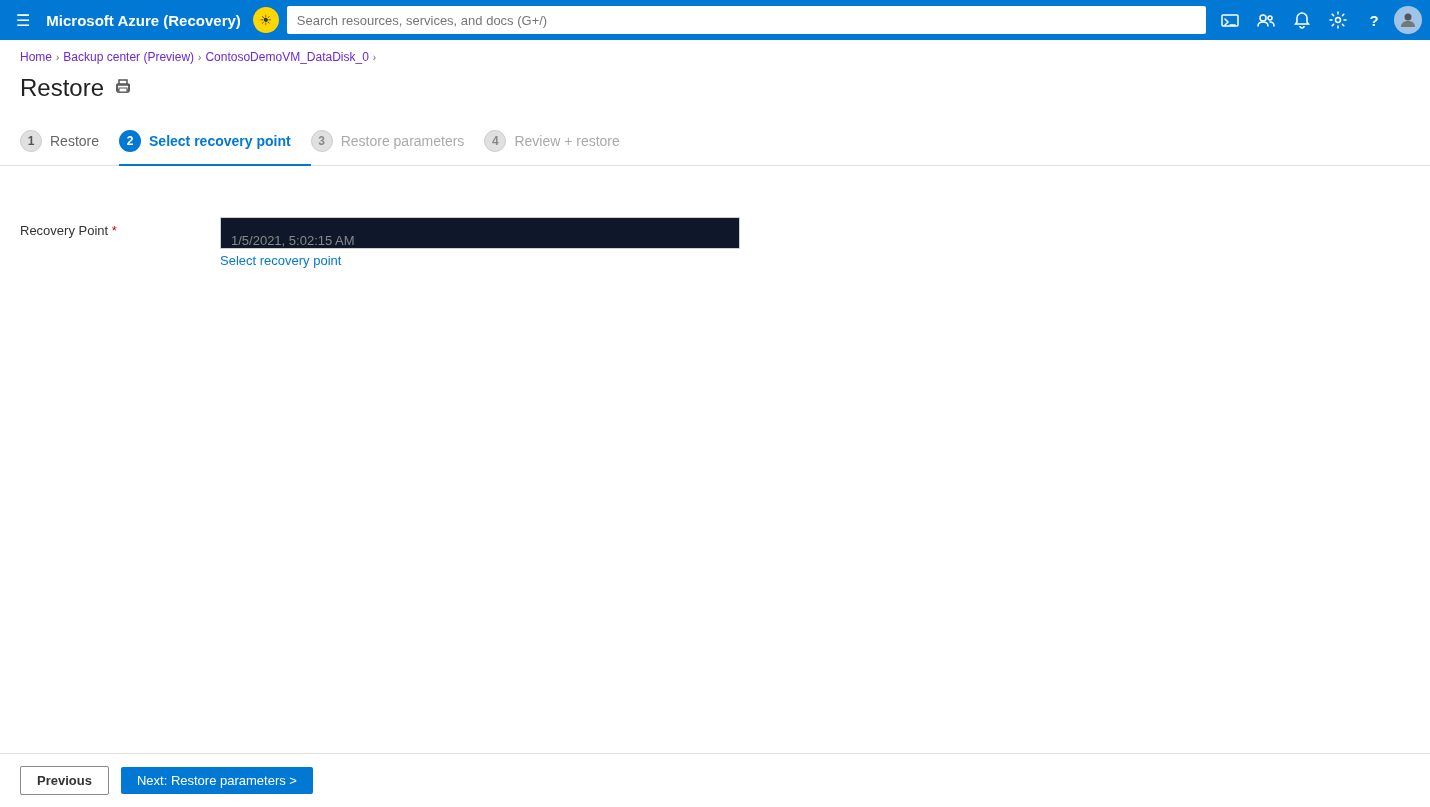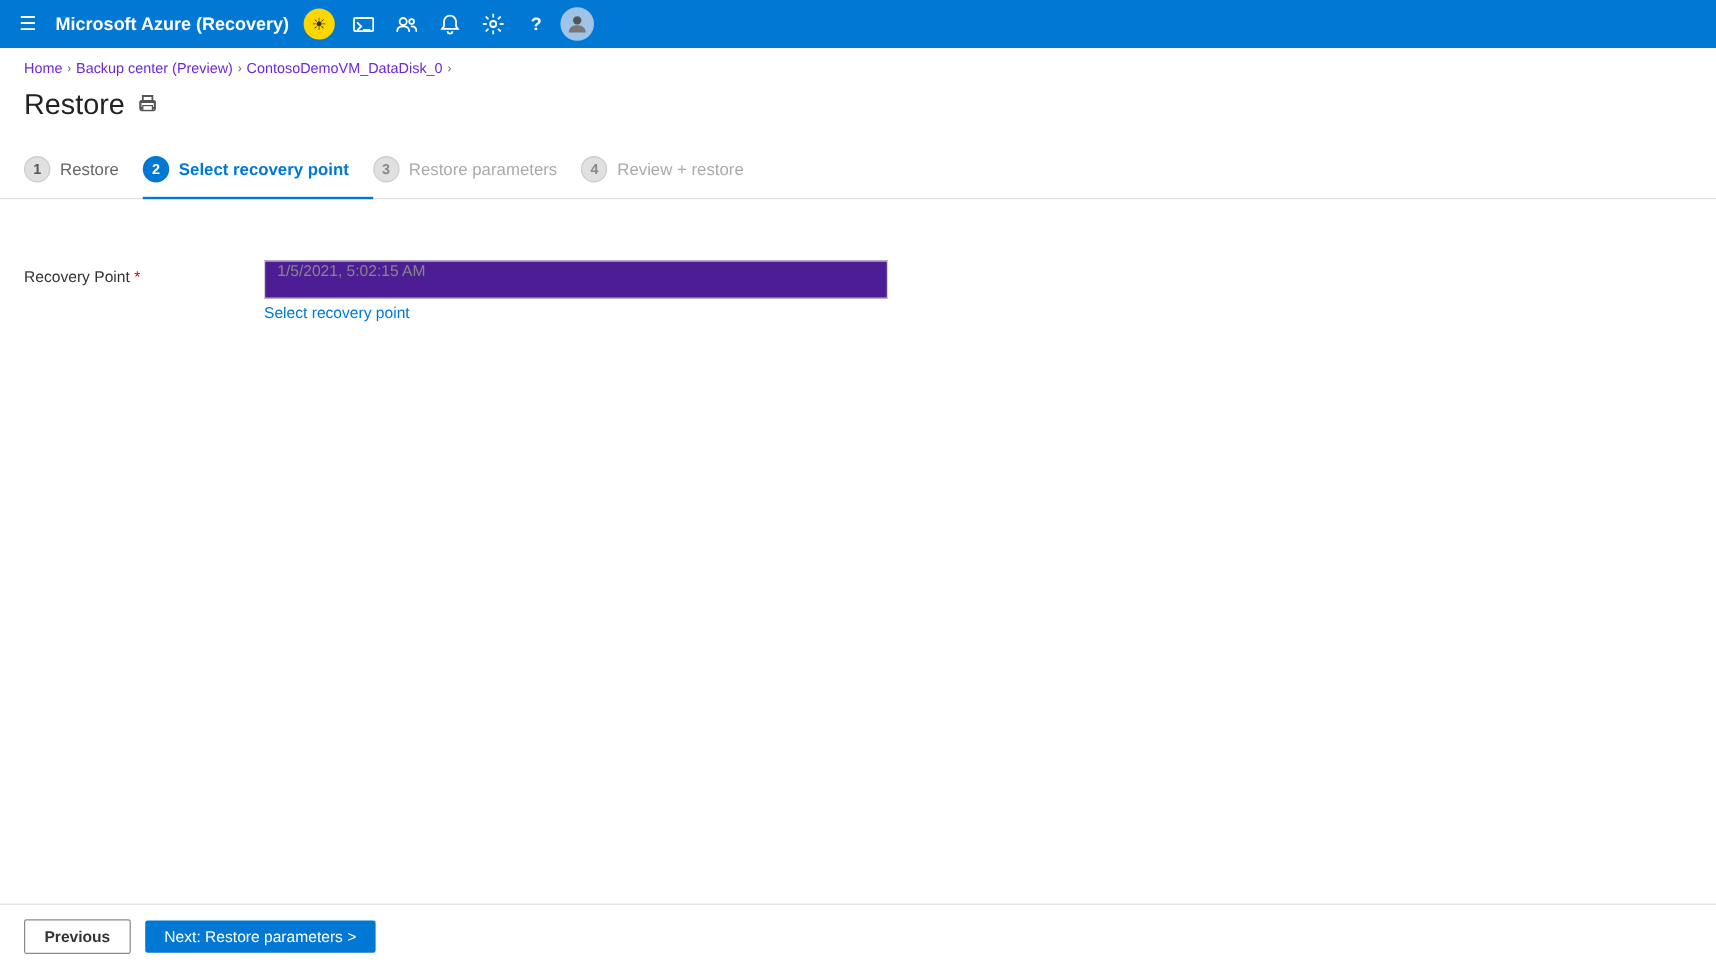--- a/index.html
+++ b/index.html
@@ -198,26 +198,26 @@
       color: #c00;
     }
     .form-field {
       flex: 1;
       max-width: 520px;
     }
     .recovery-point-input {
       width: 100%;
       height: 32px;
       border: 1px solid #d0d0d0;
-      background: #4c1d95;
+      background: #0f172a;
       padding: 0 10px;
       font-size: 13px;
       color: #555;
       display: flex;
-      align-items: flex-start;
+      align-items: flex-end;
     }
     .select-recovery-link {
       color: #0078d4;
       font-size: 13px;
       cursor: pointer;
       margin-top: 4px;
       text-decoration: none;
       display: block;
     }
     .field-value {
@@ -260,20 +260,21 @@
 <body>
 
 <div class="topbar">
   <div class="topbar-hamburger">
     <span>☰</span>
   </div>
   <div class="topbar-title">Microsoft Azure (Recovery)</div>
   <div class="topbar-badge">
     <span>☀</span>
   </div>
+  <input class="topbar-search" type="text" placeholder="Search resources, services, and docs (G+/)" style="">
   <div class="topbar-icons">
     <div class="topbar-icon-btn" title="Cloud Shell">
       <svg width="18" height="18" viewBox="0 0 18 18" fill="white">
           <rect x="1" y="4" width="16" height="11" rx="1" fill="none" stroke="white" stroke-width="1.5"></rect>
           <polyline points="4,8 7,11 4,14" fill="none" stroke="white" stroke-width="1.5" stroke-linecap="round"></polyline>
           <line x1="9" y1="14" x2="14" y2="14" stroke="white" stroke-width="1.5" stroke-linecap="round"></line>
         </svg>
     </div>
     <div class="topbar-icon-btn" title="Directory">
       <svg width="18" height="18" viewBox="0 0 18 18" fill="white">

